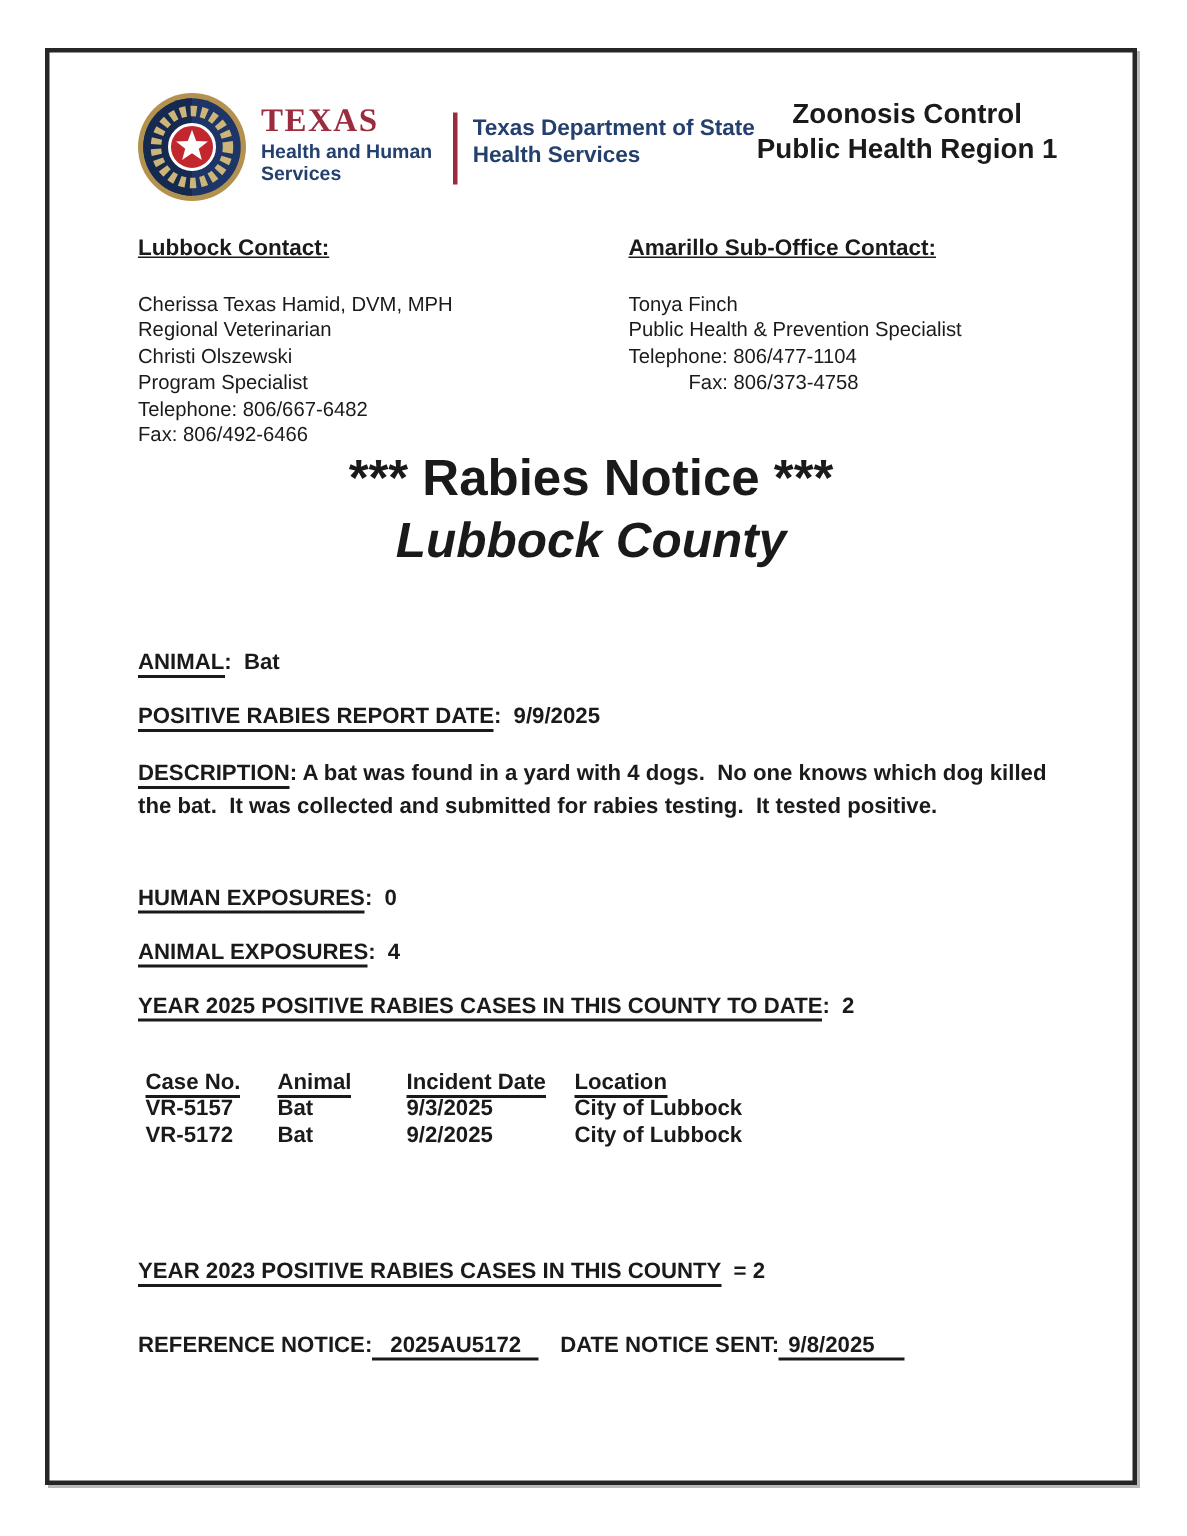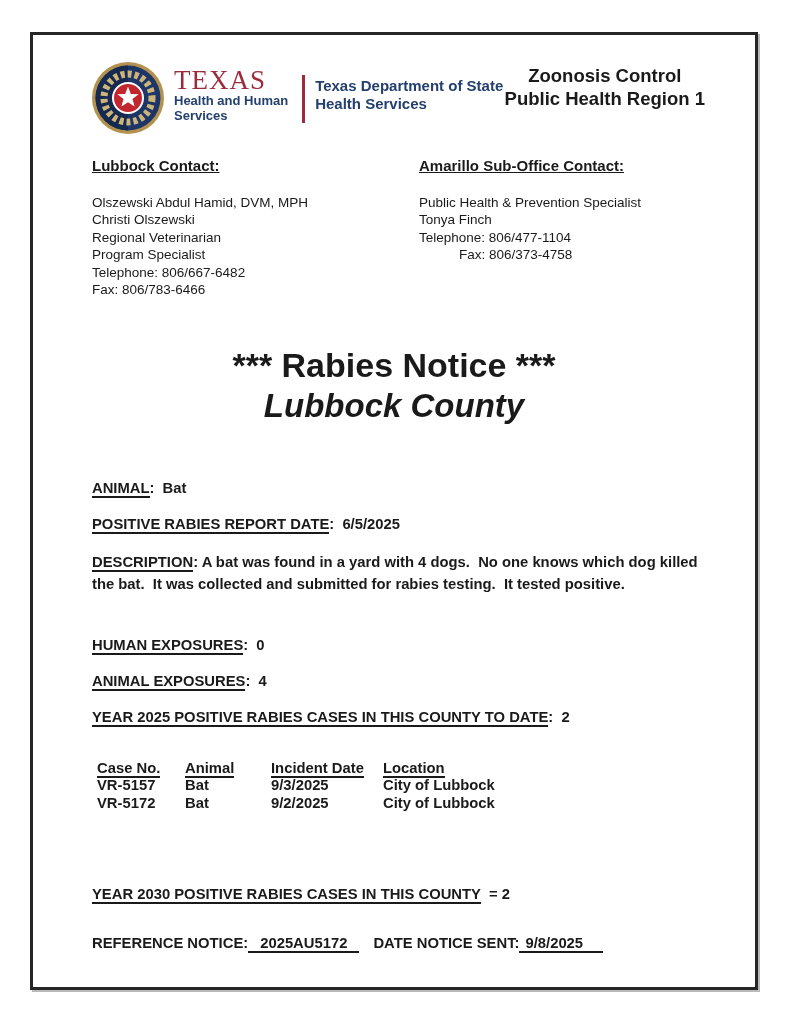--- a/index.html
+++ b/index.html
@@ -25,22 +25,22 @@
     display: flex;
     justify-content: space-between;
     align-items: flex-start;
     margin: 26px 50px 0 58px;
   }
   .logo-block { display: flex; align-items: flex-start; }
   .seal { width: 74px; height: 74px; flex: 0 0 auto; }
   .brand { margin-left: 9px; margin-top: 6px; }
   .brand-title {
     font-family: "Liberation Serif", serif;
-    font-weight: normal;
-    font-size: 27px;
+    font-weight: bold;
+    font-size: 22px;
     line-height: 26px;
     color: var(--brand-red, #9b2c3d);
     letter-spacing: 1px;
   }
   .brand-sub {
     font-weight: bold;
     font-size: 13px;
     line-height: 15px;
     color: var(--brand-navy, #24406e);
   }
@@ -65,21 +65,21 @@
     margin-top: 3px;
     white-space: nowrap;
   }
   
   .contacts { display: flex; margin: 22px 0 0 59px; }
   .contact { font-size: 13.5px; line-height: 17.5px; }
   .contact.lubbock { width: 327px; flex: 0 0 auto; }
   .contact-h { font-weight: bold; font-size: 15px; margin-bottom: 19px; text-decoration: underline; }
   .fax-indent { padding-left: 40px; }
   
-  .title-wrap { text-align: center; margin-top: 46px; }
+  .title-wrap { text-align: center; }
   .title1 { font-weight: bold; font-size: 34px; line-height: 40px; margin: 0; }
   .title2 { font-weight: bold; font-style: italic; font-size: 33px; line-height: 42px; margin: 0; text-align: center; }
   
   .fields { margin: 52px 0 0 59px; font-weight: bold; font-size: 14.8px; }
   .fline { margin: 0 0 17px 0; line-height: 19px; }
   .u { border-bottom: 2px solid currentColor; padding-bottom: 0px; }
   .val { margin-left: 0.55em; }
   .desc { width: 620px; line-height: 22.5px; margin: 0; white-space: pre-wrap; }
   .gap40 { height: 40px; }
   .gap18 { height: 16px; }
@@ -129,46 +129,46 @@
     </div>
     <div class="office">
       <div>Zoonosis Control</div>
       <div>Public Health Region 1</div>
     </div>
   </div>
 
   <div class="contacts">
     <div class="contact lubbock">
       <div class="contact-h">Lubbock Contact:</div>
-      <div>Olszewski Abdul Hamid, DVM, MPH</div>
+      <div>Cherissa Texas Hamid, DVM, MPH</div>
+      <div>Regional Veterinarian</div>
       <div>Christi Olszewski</div>
-      <div>Regional Veterinarian</div>
       <div>Program Specialist</div>
       <div>Telephone: 806/667-6482</div>
-      <div>Fax: 806/783-6466</div>
+      <div>Fax: 806/492-6466</div>
     </div>
     <div class="contact">
       <div class="contact-h">Amarillo Sub-Office Contact:</div>
+      <div>Tonya Finch</div>
       <div>Public Health &amp; Prevention Specialist</div>
-      <div>Tonya Finch</div>
       <div>Telephone: 806/477-1104</div>
       <div class="fax-indent">Fax: 806/373-4758</div>
     </div>
   </div>
 
   <div class="title-wrap">
     <div class="title1">*** Rabies Notice ***</div>
     <div class="title2">Lubbock County</div>
   </div>
 
   <div class="fields">
 
     <div class="fline"><span class="u">ANIMAL</span><span>:</span><span class="val">Bat</span></div>
 
-    <div class="fline"><span class="u">POSITIVE RABIES REPORT DATE</span><span>:</span><span class="val">6/5/2025</span></div>
+    <div class="fline"><span class="u">POSITIVE RABIES REPORT DATE</span><span>:</span><span class="val">9/9/2025</span></div>
 
 
     <p class="desc"><span class="u">DESCRIPTION</span><span>:</span><span> </span><span>A bat was found in a yard with 4 dogs.  No one knows which dog killed the bat.  It was collected and submitted for rabies testing.  It tested positive.</span></p>
 
     <div class="gap40"></div>
 
     <div class="fline"><span class="u">HUMAN EXPOSURES</span><span>:</span><span class="val">0</span></div>
 
     <div class="fline"><span class="u">ANIMAL EXPOSURES</span><span>:</span><span class="val">4</span></div>
 
@@ -188,17 +188,17 @@
     <div>Bat</div>
     <div>9/3/2025</div>
     <div>City of Lubbock</div>
 
     <div>VR-5172</div>
     <div>Bat</div>
     <div>9/2/2025</div>
     <div>City of Lubbock</div>
   </div>
 
-  <div class="prior"><span class="u">YEAR 2030 POSITIVE RABIES CASES IN THIS COUNTY</span><span class="val">= 2</span></div>
+  <div class="prior"><span class="u">YEAR 2023 POSITIVE RABIES CASES IN THIS COUNTY</span><span class="val">= 2</span></div>
 
   <div class="refline"><span>REFERENCE NOTICE:</span><span class="blank">2025AU5172</span><span class="sep"></span><span>DATE NOTICE SENT:</span><span class="blank-tail">9/8/2025</span></div>
 
 </div>
 
 </body></html>

